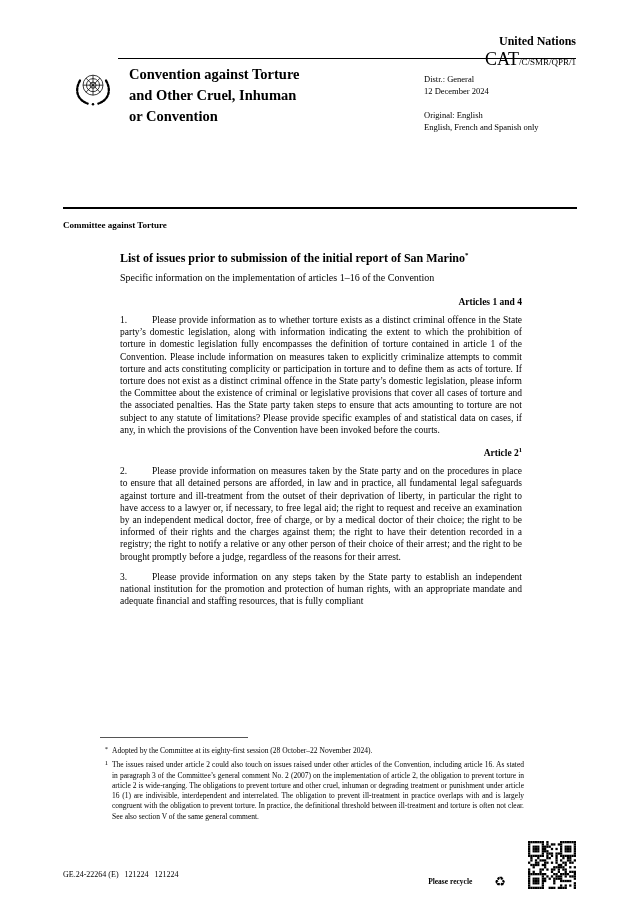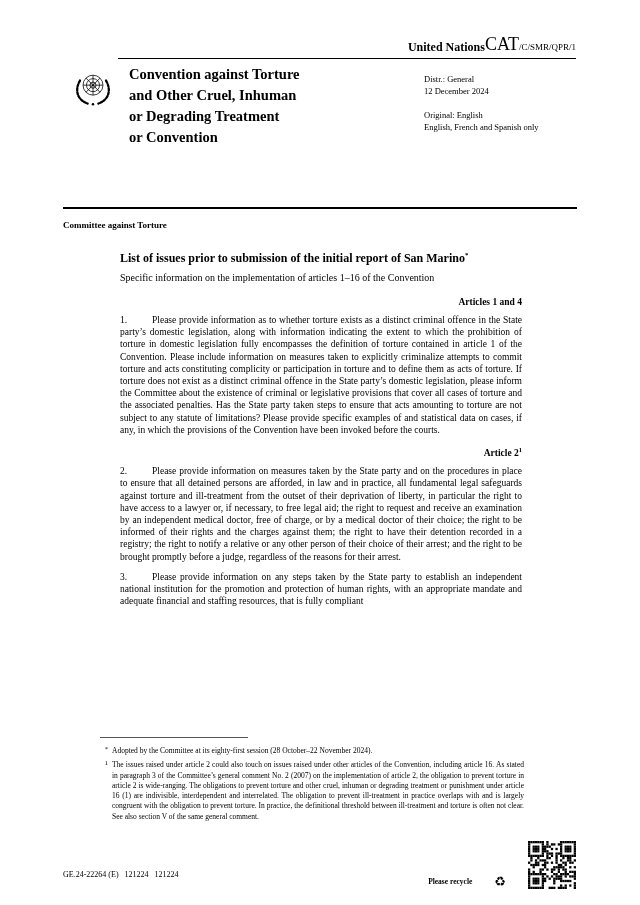--- a/index.html
+++ b/index.html
@@ -10,21 +10,21 @@
     background: #fff;
     font-family: "Liberation Serif", serif;
     color: #000;
     overflow: hidden;
     outline: 1px solid #c8c8c8;
     margin: 0 auto;
   }
   
   .masthead {
     position: absolute; top: 34px; left: 129px; right: 64px;
-    display: flex; justify-content: flex-end; align-items: flex-end;
+    display: flex; justify-content: flex-start; align-items: flex-end; flex-direction: column;
   }
   .org-name { font-weight: bold; font-size: 12px; }
   .doc-symbol { white-space: nowrap; }
   .sym-main { font-size: 18px; font-family: "Liberation Serif", serif; }
   .sym-rest { font-size: 9px; }
   .mast-rule { position: absolute; top: 58px; left: 118px; right: 64px; border-top: 1px solid #000; }
 
   
   .emblem { position: absolute; top: 66px; left: 70px; width: 46px; height: 46px; }
   .treaty-title { position: absolute; top: 64px; left: 129px; width: 260px;
@@ -88,21 +88,20 @@
         <path d="M13 19 C6 31 9 44 23 49"></path>
         <path d="M47 19 C54 31 51 44 37 49"></path>
       </g>
       <circle cx="30" cy="50" r="1.6" fill="#000"></circle>
     </svg>
   </div>
 
   <div class="treaty-title">
     <div>Convention against Torture</div>
     <div>and Other Cruel, Inhuman</div>
-    <div>or Degrading Treatment</div>
     <div>or Convention</div>
   </div>
 
   <div class="distr-block">
     <div>Distr.: General</div>
     <div>12 December 2024</div>
     <div class="distr-gap"></div>
     <div>Original: English</div>
     <div>English, French and Spanish only</div>
   </div>

